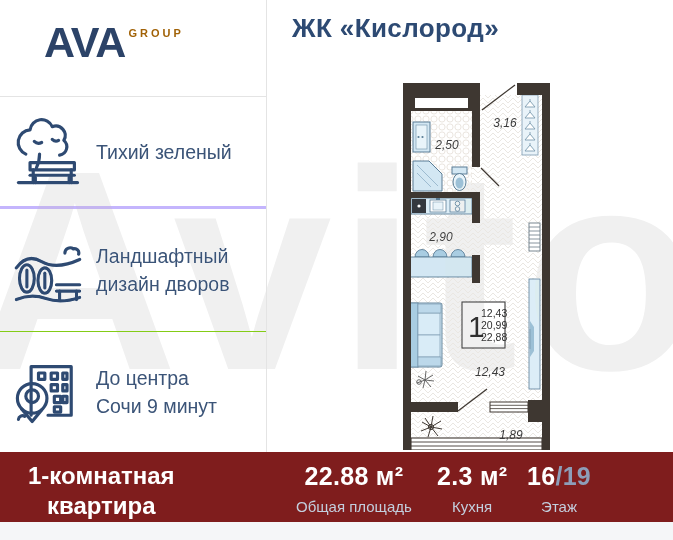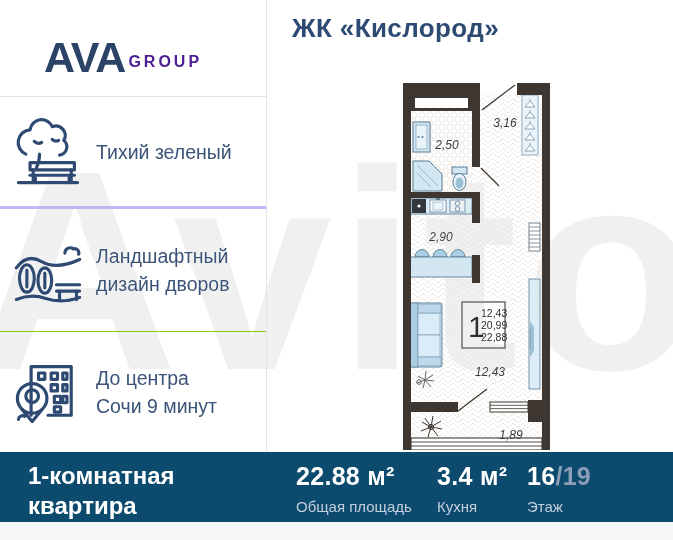--- a/index.html
+++ b/index.html
@@ -1,37 +1,37 @@
 <!DOCTYPE html>
 <html><head>
 <meta charset="utf-8">
 <style>
   html,body{margin:0;padding:0;background:#ffffff;}
   .page{position:relative;width:673px;height:540px;overflow:hidden;background:#ffffff;
         font-family:"Liberation Sans",sans-serif;}
   
   .sidebar{position:absolute;left:0;top:0;width:266px;height:452px;background:#fff;
            border-right:1px solid #e4e4e4;}
-  .logo-row{height:97px;border-bottom:1px solid #e4e4e4;display:flex;align-items:center;
+  .logo-row{height:97px;border-bottom:1px solid #e4e4e4;display:flex;align-items:flex-start;
             padding:18px 0 0 44px;box-sizing:border-box;}
   .logo-main{font-size:43px;font-weight:800;color:#2c4368;letter-spacing:-1px;line-height:48px;}
-  .logo-sub{font-size:16px;font-weight:700;color:#4c1d95;letter-spacing:3px;margin:9px 8px 0 3px;}
+  .logo-sub{font-size:11px;font-weight:700;color:#a16207;letter-spacing:3px;margin:9px 8px 0 3px;}
   .feature-row{display:flex;align-items:center;box-sizing:border-box;padding-left:10px;}
   .feature-row.r1{height:112px;border-bottom:3px solid #c4b5fd;}
   .feature-row.r2{height:123px;border-bottom:1px solid #84cc16;}
   .feature-row.r3{height:119px;}
   .feature-icon{width:76px;height:76px;flex:0 0 76px;}
   .feature-text{margin-left:10px;font-size:19.5px;line-height:28px;color:#3b5478;}
   
   .main-title{position:absolute;left:292px;top:13px;font-size:26px;font-weight:700;
               color:#2d4a73;letter-spacing:.4px;}
   
   .plan{position:absolute;left:398px;top:83px;width:156px;height:367px;}
   
-  .footer{position:absolute;left:0;top:452px;width:673px;height:70px;background:#0c4a6e;}
+  .footer{position:absolute;left:0;top:452px;width:673px;height:70px;background:#7f1d1d;text-align:center;}
   .bottom-strip{position:absolute;left:0;top:522px;width:673px;height:18px;background:#f5f6f8;}
   .fp-title{position:absolute;left:28px;top:9px;color:#ffffff;font-size:24px;font-weight:700;
             line-height:30px;}
   .stat{position:absolute;top:10px;}
   .stat .val{color:#ffffff;font-size:25px;font-weight:700;letter-spacing:.3px;}
   .stat .val .sec{color:#8d9db8;font-weight:700;}
   .stat .lbl{color:#c3cedd;font-size:15px;margin-top:7px;}
   .s1{left:296px;} .s2{left:437px;} .s3{left:527px;}
   
   .watermark{position:absolute;left:-28px;top:128px;font-size:285px;font-weight:700;
@@ -243,21 +243,21 @@
   <div class="footer">
     <div class="fp-title">
       <div>1-комнатная</div>
       <div>квартира</div>
     </div>
     <div class="stat s1">
       <div class="val"><span>22.88 м²</span><span class="sec"></span></div>
       <div class="lbl">Общая площадь</div>
     </div>
     <div class="stat s2">
-      <div class="val"><span>3.4 м²</span><span class="sec"></span></div>
+      <div class="val"><span>2.3 м²</span><span class="sec"></span></div>
       <div class="lbl">Кухня</div>
     </div>
     <div class="stat s3">
       <div class="val"><span>16</span><span class="sec">/19</span></div>
       <div class="lbl">Этаж</div>
     </div>
   </div>
   <div class="bottom-strip"></div>
 
   <div class="watermark">Avito</div>

